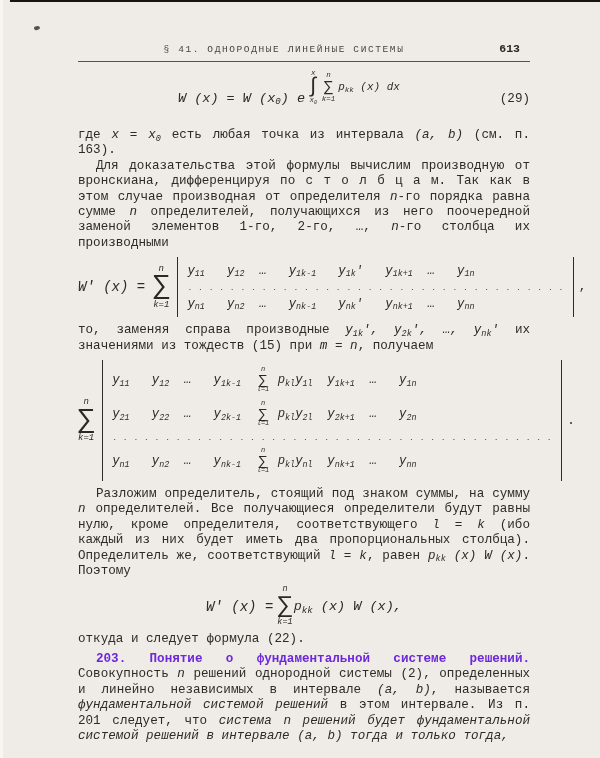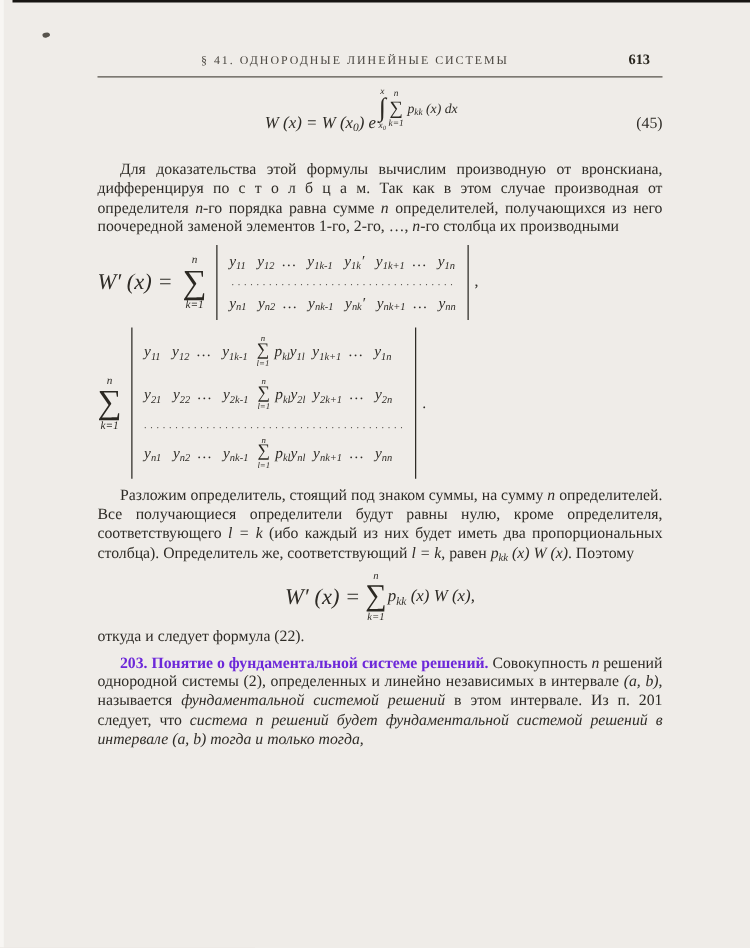--- a/index.html
+++ b/index.html
@@ -2,21 +2,21 @@
 <html lang="ru"><head>
 <meta charset="utf-8">
 <style>
   * { box-sizing: border-box; }
   html, body { margin: 0; padding: 0; background: #e9e6e2; }
   body { width: 600px; height: 758px; overflow: hidden; }
 
   .page {
     position: relative; width: 600px; height: 758px;
     background: #efece8;
-    font-family: Liberation Serif, serif;
+    font-family: Liberation Mono, monospace;
     color: #2e2b26;
     overflow: hidden;
   }
   .topline { position: absolute; top: 0; left: 10px; width: 590px; height: 2px; background: #171512; }
   .left-edge { position: absolute; left: 0; top: 0; width: 3px; height: 758px; background: #f8f6f3; }
   .speck { position: absolute; left: 34px; top: 26px; width: 6px; height: 4px; background: #57534c; border-radius: 45% 60% 50% 55%; transform: rotate(-14deg); }
 
   .content { position: absolute; left: 78px; top: 44px; width: 452px; }
 
   .pagehead { position: relative; height: 14px; font-size: 9.5px; letter-spacing: 1.6px; color: #49453f; text-align: center; }
@@ -43,21 +43,21 @@
   .opstack .glyph { font-style: normal; color: #2b2822; }
   .int .glyph { font-size: 21px; line-height: 0.85; }
   .f25 .sum .glyph { font-size: 15px; line-height: 1; }
   .f25 .sum { margin-left: 2px; }
   .expo-expr { font-size: 11px; margin-left: 3px; }
   .eqnum { position: absolute; right: 0; top: 50%; transform: translateY(-46%); font-size: 12.6px; font-style: normal; }
 
   .matrix { justify-content: flex-start; margin: 6px 0 6px 0; }
   .bigsum .lim { font-size: 9px; }
   .bigsum .glyph { font-size: 27px; line-height: 0.95; }
-  .m-lhs { font-size: 18px; margin-right: 8px; white-space: pre; }
+  .m-lhs { font-size: 14px; margin-right: 8px; white-space: pre; }
 
   .det { display: flex; flex-direction: column; align-items: flex-start; border-left: 1.4px solid #2e2b26; border-right: 1.4px solid #2e2b26; padding: 3px 9px; margin-left: 8px; }
   .det-row { display: flex; align-items: center; white-space: pre; font-size: 12.3px; }
   .m1 .det-row { height: 21px; }
   .m2 .det-row { height: 34px; }
   .det-row.dots { font-size: 8px; letter-spacing: 0.5px; align-self: stretch; justify-content: center; color: #46423b; }
   .m1 .det-row.dots { height: 12px; }
   .m2 .det-row.dots { height: 13px; }
   .cellsum { margin: 0 1px; }
   .cellsum .lim { font-size: 7px; line-height: 1.1; }
@@ -94,41 +94,43 @@
             <span class="glyph">∫</span>
             <span class="lim">x<sub>0</sub></span>
           </span>
           <span class="opstack sum">
             <span class="lim">n</span>
             <span class="glyph">∑</span>
             <span class="lim">k=1</span>
           </span>
           <span class="expo-expr mi math">p<sub>kk</sub> (x) dx</span>
         </span>
-        <span class="eqnum">(45)</span>
+        <span class="eqnum">(29)</span>
       </div>
 
+    <p class="para p-gde"><span>где </span><span class="mi">x = x<sub>0</sub></span><span> есть любая точка из интервала </span><span class="mi">(a, b)</span><span> (см. п. 163).</span></p>
 
     <p class="para indent p-dlya"><span>Для доказательства этой формулы вычислим производную от вронскиана, дифференцируя по </span><span>с т о л б ц а м</span><span>. Так как в этом случае производная от определителя </span><span class="mi">n</span><span>-го порядка равна сумме </span><span class="mi">n</span><span> определителей, получающихся из него поочередной заменой элементов 1-го, 2-го, …, </span><span class="mi">n</span><span>-го столбца их производными</span></p>
 
     <div class="display matrix m1">
         <span class="m-lhs mi math">W′ (x) =</span>
         <span class="opstack bigsum">
           <span class="lim">n</span>
           <span class="glyph">∑</span>
           <span class="lim">k=1</span>
         </span>
         <span class="det">
           <span class="det-row"><span class="mi math">y<sub>11</sub>   y<sub>12</sub>  …   y<sub>1k-1</sub>   y<sub>1k</sub>′   y<sub>1k+1</sub>  …   y<sub>1n</sub></span></span>
           <span class="det-row dots">. . . . . . . . . . . . . . . . . . . . . . . . . . . . . . . . . . . .</span>
           <span class="det-row"><span class="mi math">y<sub>n1</sub>   y<sub>n2</sub>  …   y<sub>nk-1</sub>   y<sub>nk</sub>′   y<sub>nk+1</sub>  …   y<sub>nn</sub></span></span>
         </span>
         <span class="trail">,</span>
       </div>
 
+    <p class="para p-to"><span>то, заменяя справа производные </span><span class="mi">y<sub>1k</sub>′, y<sub>2k</sub>′, …, y<sub>nk</sub>′</span><span> их значениями из тождеств (15) при </span><span class="mi">m = n</span><span>, получаем</span></p>
 
     <div class="display matrix m2">
         <span class="opstack bigsum">
           <span class="lim">n</span>
           <span class="glyph">∑</span>
           <span class="lim">k=1</span>
         </span>
         <span class="det">
           <span class="det-row"><span class="mi math">y<sub>11</sub>   y<sub>12</sub>  …   y<sub>1k-1</sub>  </span><span class="opstack cellsum"><span class="lim">n</span><span class="glyph">∑</span><span class="lim">l=1</span></span><span class="mi math"> p<sub>kl</sub>y<sub>1l</sub></span><span class="mi math">  y<sub>1k+1</sub>  …   y<sub>1n</sub></span></span>
           <span class="det-row"><span class="mi math">y<sub>21</sub>   y<sub>22</sub>  …   y<sub>2k-1</sub>  </span><span class="opstack cellsum"><span class="lim">n</span><span class="glyph">∑</span><span class="lim">l=1</span></span><span class="mi math"> p<sub>kl</sub>y<sub>2l</sub></span><span class="mi math">  y<sub>2k+1</sub>  …   y<sub>2n</sub></span></span>

